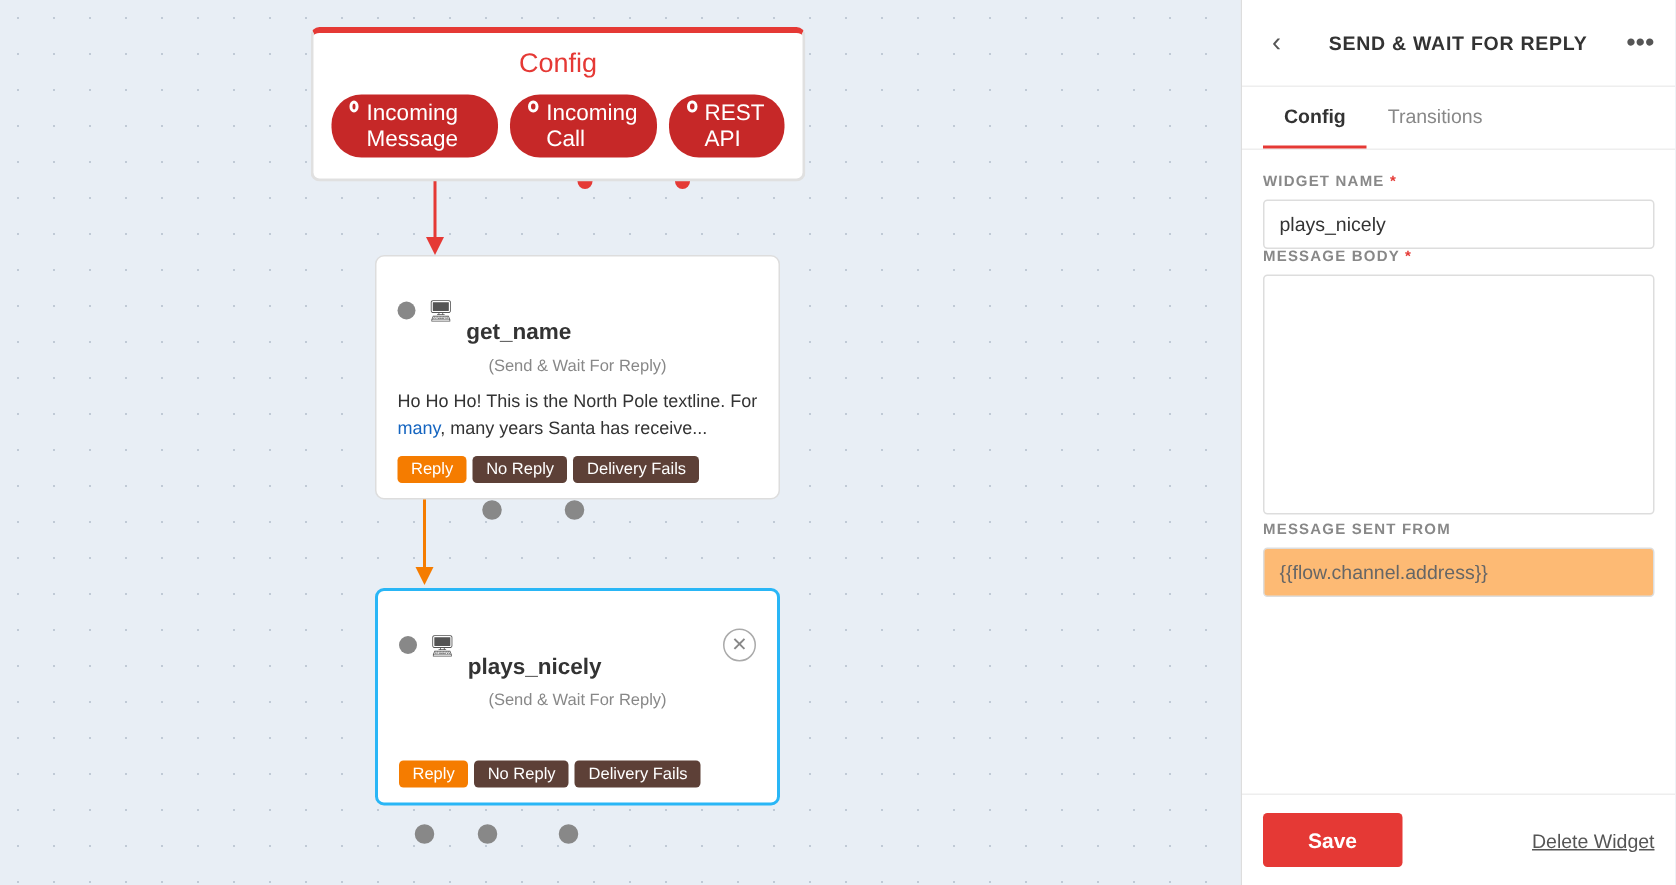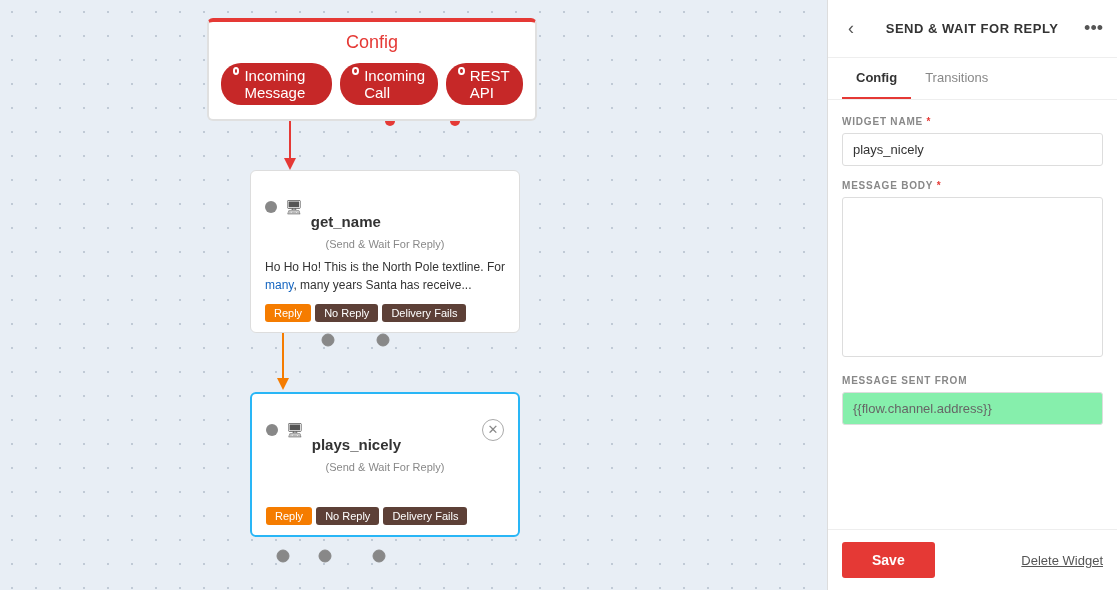--- a/index.html
+++ b/index.html
@@ -222,21 +222,20 @@
       flex: 1;
       padding: 16px 14px;
       overflow-y: auto;
     }
     .field-label {
       font-size: 10px;
       font-weight: 700;
       color: #888;
       letter-spacing: 0.8px;
       margin-bottom: 6px;
-      margin-top: 14px;
     }
     .field-label:first-child { margin-top: 0; }
     .field-label .required {
       color: #e53935;
     }
     .field-input {
       width: 100%;
       border: 1px solid #ddd;
       border-radius: 3px;
       padding: 8px 10px;
@@ -255,21 +254,21 @@
       resize: none;
       outline: none;
     }
     .field-input-gray {
       width: 100%;
       border: 1px solid #ddd;
       border-radius: 3px;
       padding: 8px 10px;
       font-size: 13px;
       color: #666;
-      background: #86efac;
+      background: #fdba74;
       outline: none;
     }
 
     
     .panel-footer {
       padding: 12px 14px;
       border-top: 1px solid #eee;
       display: flex;
       align-items: center;
       justify-content: space-between;

